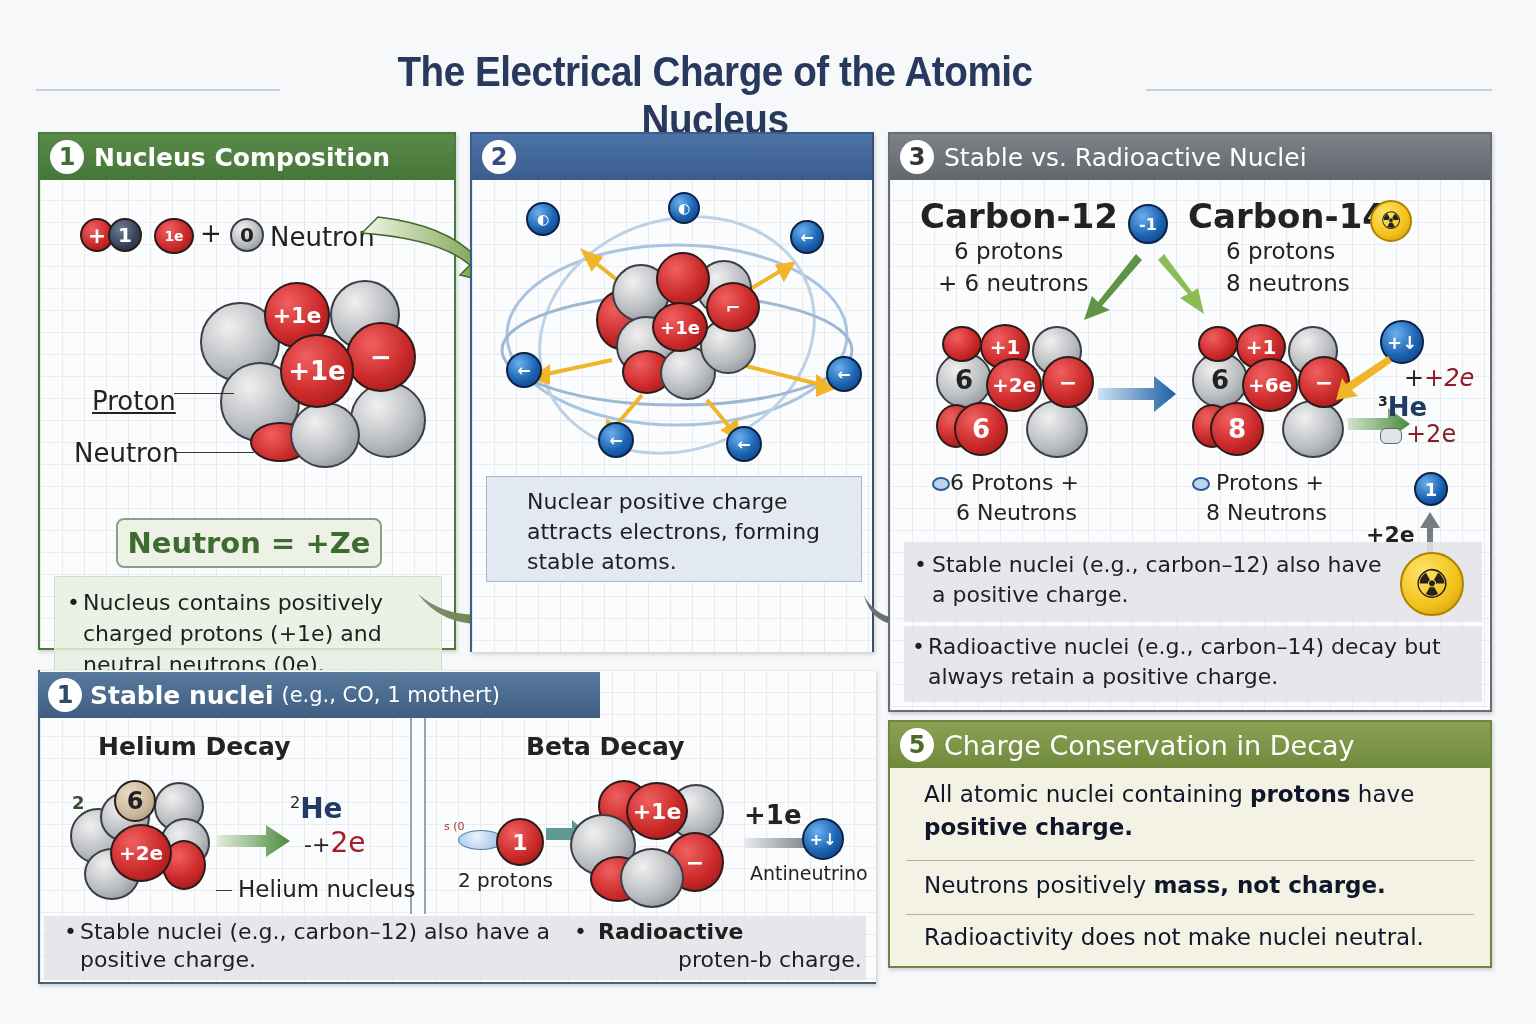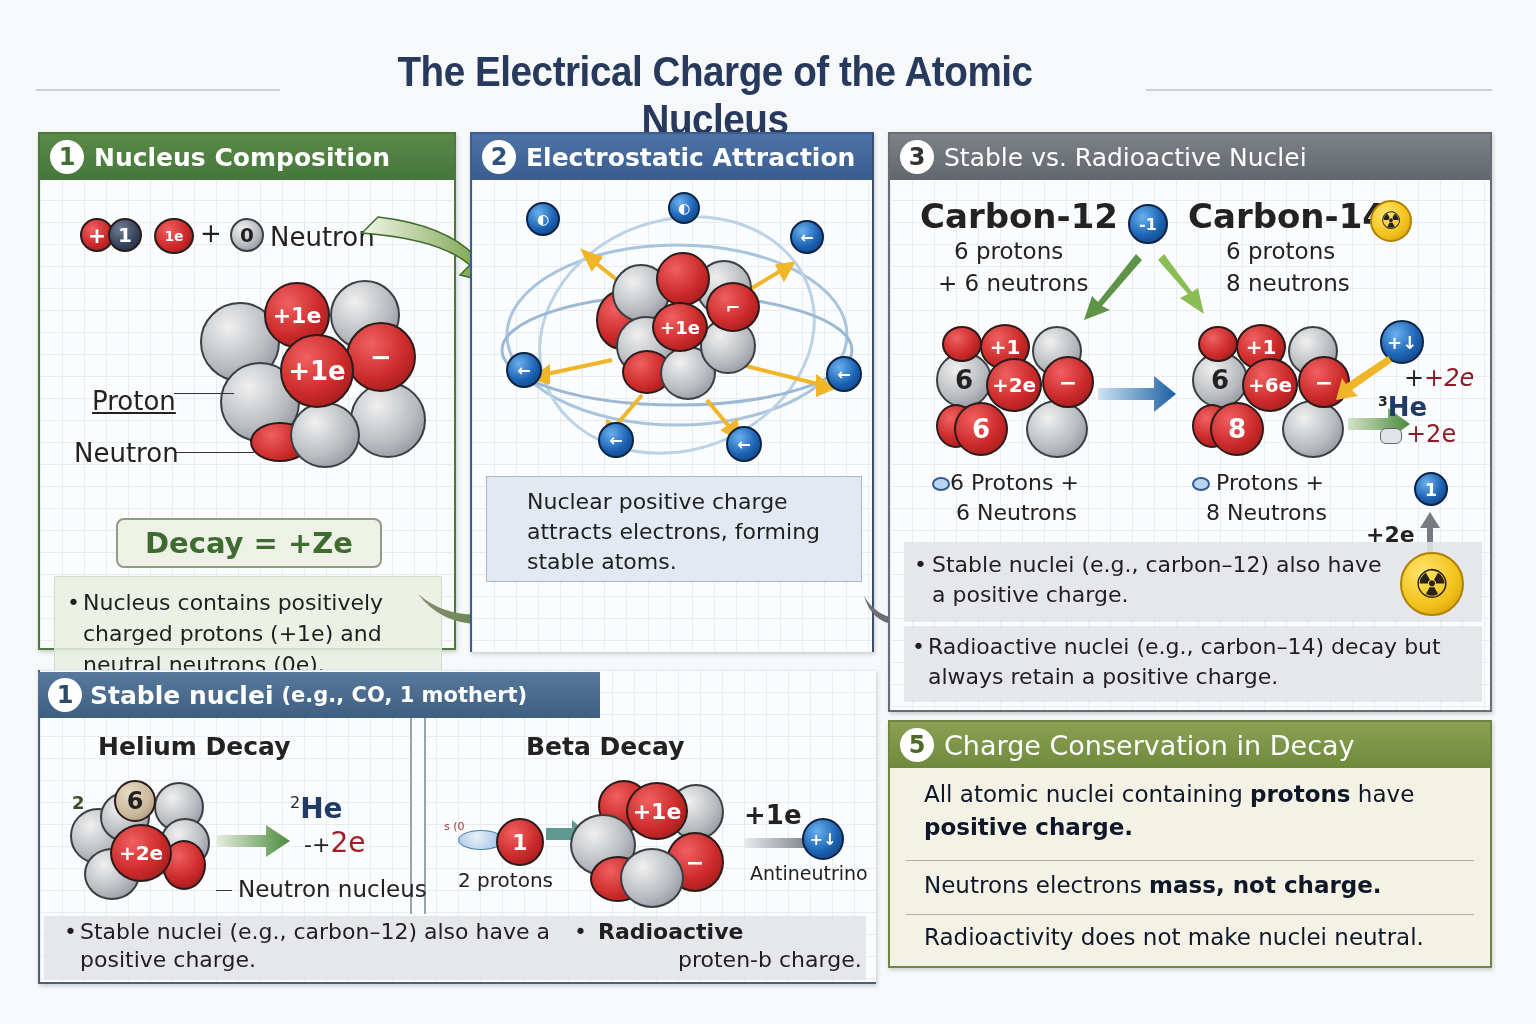--- a/index.html
+++ b/index.html
@@ -53,21 +53,21 @@
   #p3 .panel-header { background: linear-gradient(#7d8289, #62676e); font-weight: normal; }
   #p3 .num-badge { color: #333; }
   
   #p4 { left: 38px; top: 670px; width: 838px; height: 314px; border-color: #4a6078; border-top:none; border-right:none;}
   #p4-header {
     position:absolute; left: 38px; top: 672px; width: 562px; height: 46px;
     background: linear-gradient(#58799c, #3f5f82); color:#fff; display:flex; align-items:center;
     padding-left: 10px; gap: 8px; font-size: 25px; font-weight:bold;
   }
   #p4-header .num-badge { color:#2f4a68; }
-  #p4-header .sub { font-size: 21px; font-weight: bold; }
+  #p4-header .sub { font-size: 21px; font-weight: normal; }
   
   #p5 { left: 888px; top: 720px; width: 604px; height: 248px; border-color: #6f8540; }
   #p5 .panel-header { background: linear-gradient(#8ca054, #6f8a3c); font-weight: normal; font-size: 27px; }
   #p5 .num-badge { color: #4d6a2a; }
 
   
   .ball {
     position: absolute; border-radius: 50%;
     display: flex; align-items: center; justify-content: center;
     color: #fff; font-weight: bold; border: 2px solid #2b1b1b;
@@ -144,21 +144,21 @@
       <div class="ball gray" style="left:100px;top:130px;width:70px;height:66px;"></div>
       <div class="ball red" style="left:74px;top:10px;width:66px;height:66px;font-size:22px;">+1e</div>
       <div class="ball red" style="left:156px;top:50px;width:70px;height:70px;font-size:26px;">−</div>
       <div class="ball red" style="left:90px;top:62px;width:74px;height:74px;font-size:26px;">+1e</div>
     </div>
     <div class="text label" style="left:52px;top:206px;text-decoration:underline;">Proton</div>
     <div style="position:absolute;left:134px;top:213px;width:60px;height:1px;background:#333;"></div>
     <div class="text label" style="left:34px;top:258px;">Neutron</div>
     <div style="position:absolute;left:134px;top:272px;width:80px;height:1px;background:#333;"></div>
 
-    <div class="charge-box">Decay = +Ze</div>
+    <div class="charge-box">Neutron = +Ze</div>
 
     <div class="info-box" style="left:14px;top:396px;width:388px;height:100px;">
       <span class="bullet">•</span>
       <span>Nucleus contains positively charged protons (+1e) and neutral neutrons (0e).</span>
     </div>
   </div>
 </div>
 
 <svg style="position:absolute;left:356px;top:205px;" width="150" height="80">
   <defs>
@@ -175,21 +175,20 @@
         <stop offset="0" stop-color="#8e8872"></stop>
         <stop offset="1" stop-color="#4e8b3a"></stop>
       </linearGradient>
     </defs>
   <path d="M2 6 Q30 30 70 26 L70 16 L100 30 L70 46 L70 36 Q26 38 2 6 Z" fill="url(#gb)"></path>
 </svg>
 
 <div class="panel grid-bg" id="p2">
   <div class="panel-header">
     <span class="num-badge">2</span>
-    <span>Electrostatic Attraction</span>
   </div>
   <div class="panel-body">
     <svg style="position:absolute;left:20px;top:30px;" width="370" height="250">
       <ellipse cx="185" cy="125" rx="170" ry="90" fill="none" stroke="#a9c4de" stroke-width="3"></ellipse>
       <ellipse cx="185" cy="125" rx="140" ry="115" fill="none" stroke="#bcd2e6" stroke-width="3" transform="rotate(-20 185 125)"></ellipse>
       <ellipse cx="185" cy="140" rx="175" ry="55" fill="none" stroke="#9cb8d4" stroke-width="3"></ellipse>
       <g stroke="#f0b529" stroke-width="4" fill="#f0b529">
         <line x1="150" y1="90" x2="100" y2="50"></line>
           <polygon points="92,42 108,48 100,58"></polygon>
         <line x1="240" y1="90" x2="290" y2="60"></line>
@@ -359,21 +358,21 @@
         <linearGradient id="ga2" x1="0" x2="1">
           <stop offset="0" stop-color="#e6efe0"></stop>
           <stop offset="1" stop-color="#4b8a3c"></stop>
         </linearGradient>
       </defs>
     <polygon points="0,11 50,11 50,1 74,17 50,33 50,23 0,23" fill="url(#ga2)"></polygon>
   </svg>
   <div class="text" style="left:250px;top:122px;font-size:28px;font-weight:bold;color:#1f3b66;"><sup style="font-size:16px;color:#222;font-weight:normal;">2</sup><span>He</span></div>
   <div class="text" style="left:264px;top:156px;font-size:28px;"><span style="color:#222;font-size:22px;">-+</span><span style="color:#a61c24;">2e</span></div>
   <div style="position:absolute;left:176px;top:220px;width:16px;height:1px;background:#333;"></div>
-  <div class="text" style="left:176px;top:206px;font-size:23px;padding-left:22px;">Neutron nucleus</div>
+  <div class="text" style="left:176px;top:206px;font-size:23px;padding-left:22px;">Helium nucleus</div>
 
   <div class="text" style="left:486px;top:62px;font-size:25px;font-weight:bold;">Beta Decay</div>
   <div class="text" style="left:404px;top:150px;font-size:11px;color:#a33;">s (0</div>
   <div style="position:absolute;left:418px;top:160px;width:46px;height:20px;border-radius:50%;background:radial-gradient(circle at 40% 30%,#e9f2fb,#8fb8e0);border:1px solid #4d7aa8;"></div>
   <div class="ball red" style="left:456px;top:148px;width:48px;height:48px;font-size:22px;">1</div>
   <div class="text" style="left:418px;top:198px;font-size:20px;">2 protons</div>
   <svg style="position:absolute;left:506px;top:148px;" width="44" height="32">
     <polygon points="0,10 26,10 26,2 42,16 26,30 26,22 0,22" fill="#5f9a92"></polygon>
   </svg>
   <div style="position:absolute;left:528px;top:108px;width:160px;height:130px;">
@@ -409,18 +408,18 @@
     <span class="num-badge">5</span>
     <span>Charge Conservation in Decay</span>
   </div>
   <div class="panel-body grid-bg" style="background-color:#f4f2e4;">
     <div class="p5-row" style="top:10px;line-height:33px;">
       <span>All atomic nuclei containing </span><b>protons</b><span> have</span><br>
       <b>positive charge.</b>
     </div>
     <div class="p5-divider" style="top:92px;"></div>
     <div class="p5-row" style="top:104px;">
-      <span>Neutrons electrons </span><b>mass, not charge.</b>
+      <span>Neutrons positively </span><b>mass, not charge.</b>
     </div>
     <div class="p5-divider" style="top:146px;"></div>
     <div class="p5-row" style="top:156px;">Radioactivity does not make nuclei neutral.</div>
   </div>
 </div>
 
 </body></html>

